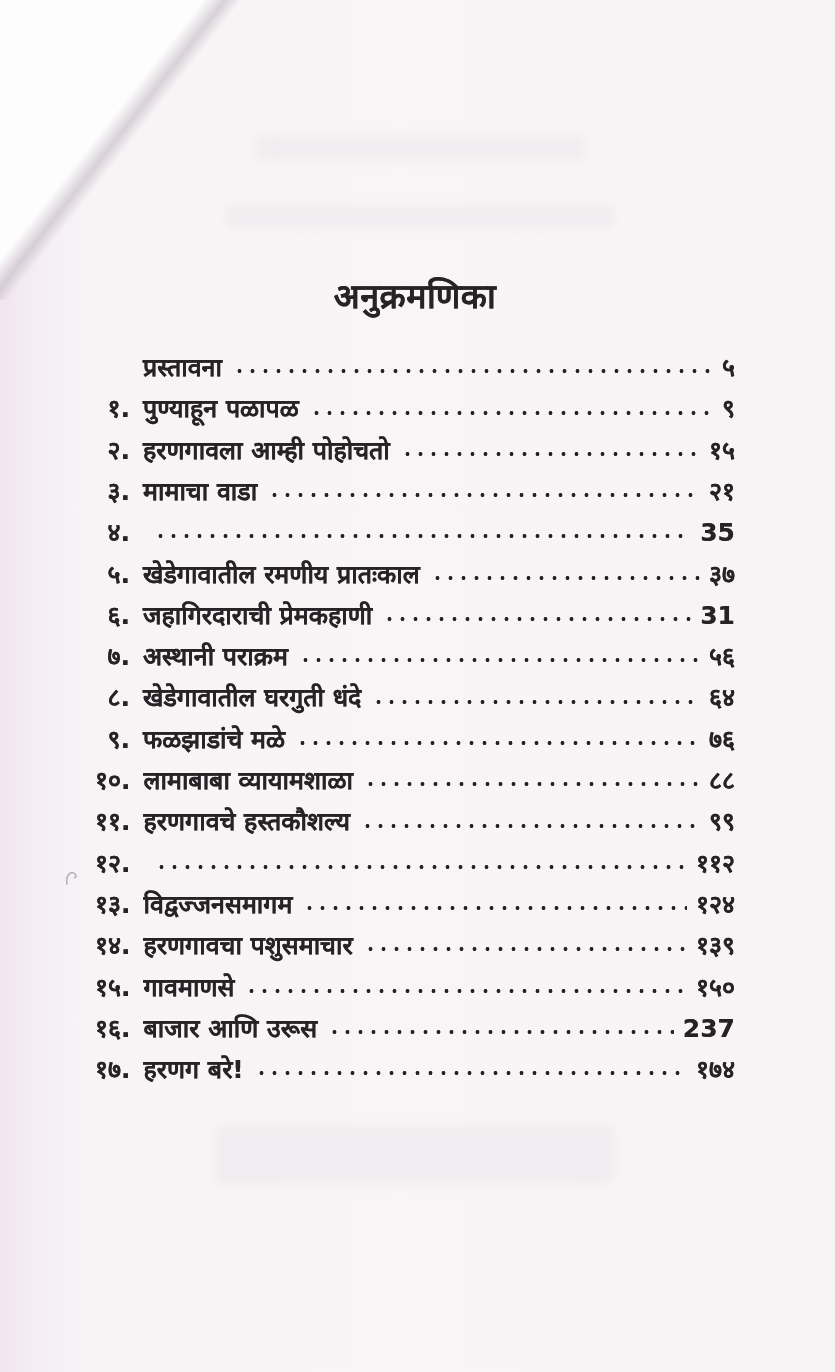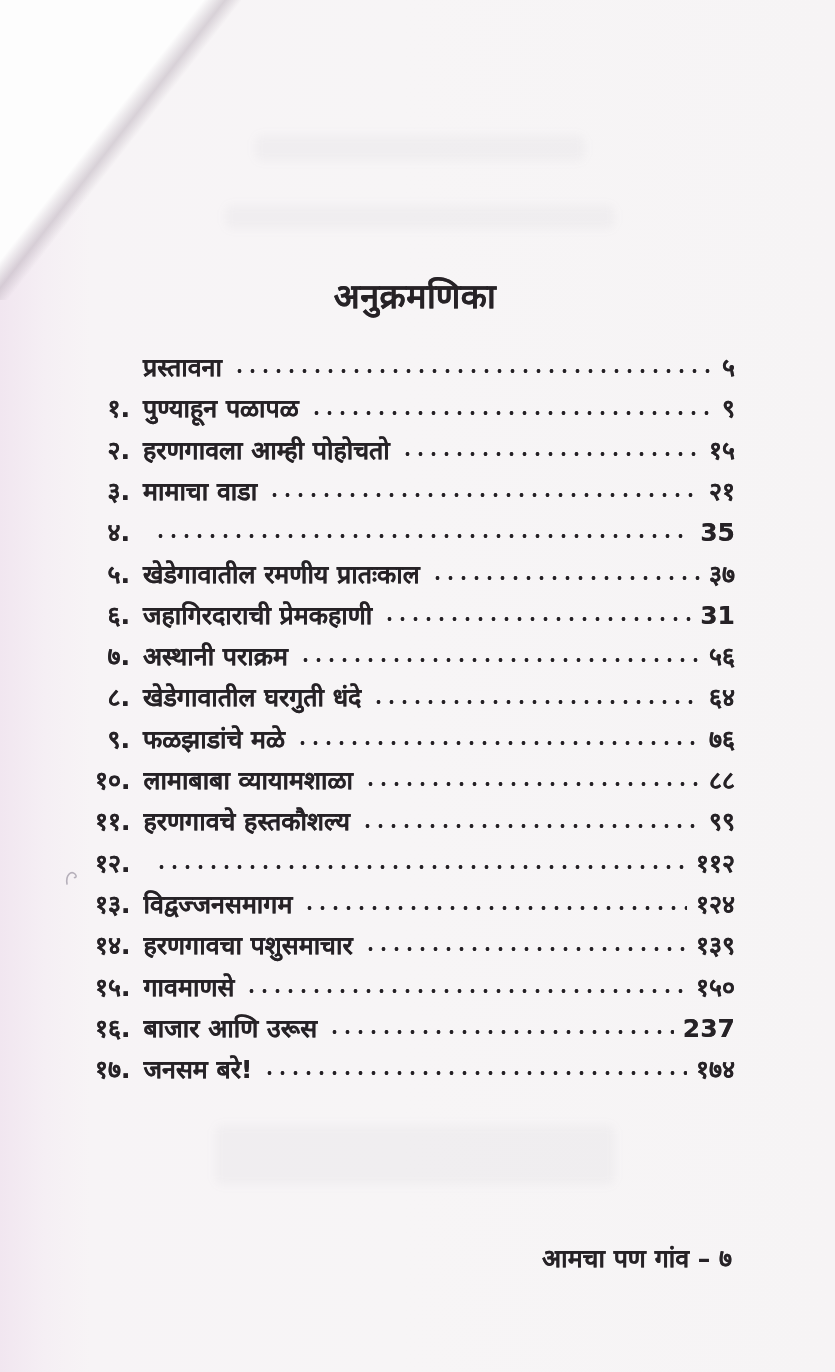--- a/index.html
+++ b/index.html
@@ -247,22 +247,21 @@
 
     <div class="row">
       <span class="num">१६.</span>
       <span class="t">बाजार आणि उरूस</span>
       <span class="leader"></span>
       <span class="pg">237</span>
     </div>
 
     <div class="row">
       <span class="num">१७.</span>
-      <span class="t">जनसम बरे!</span>
+      <span class="t">हरणग बरे!</span>
       <span class="leader"></span>
       <span class="pg">१७४</span>
     </div>
 
   </div>
 
-  <div class="footer">आमचा पण गांव – ७</div>
 
 </div>
 
 </body></html>

